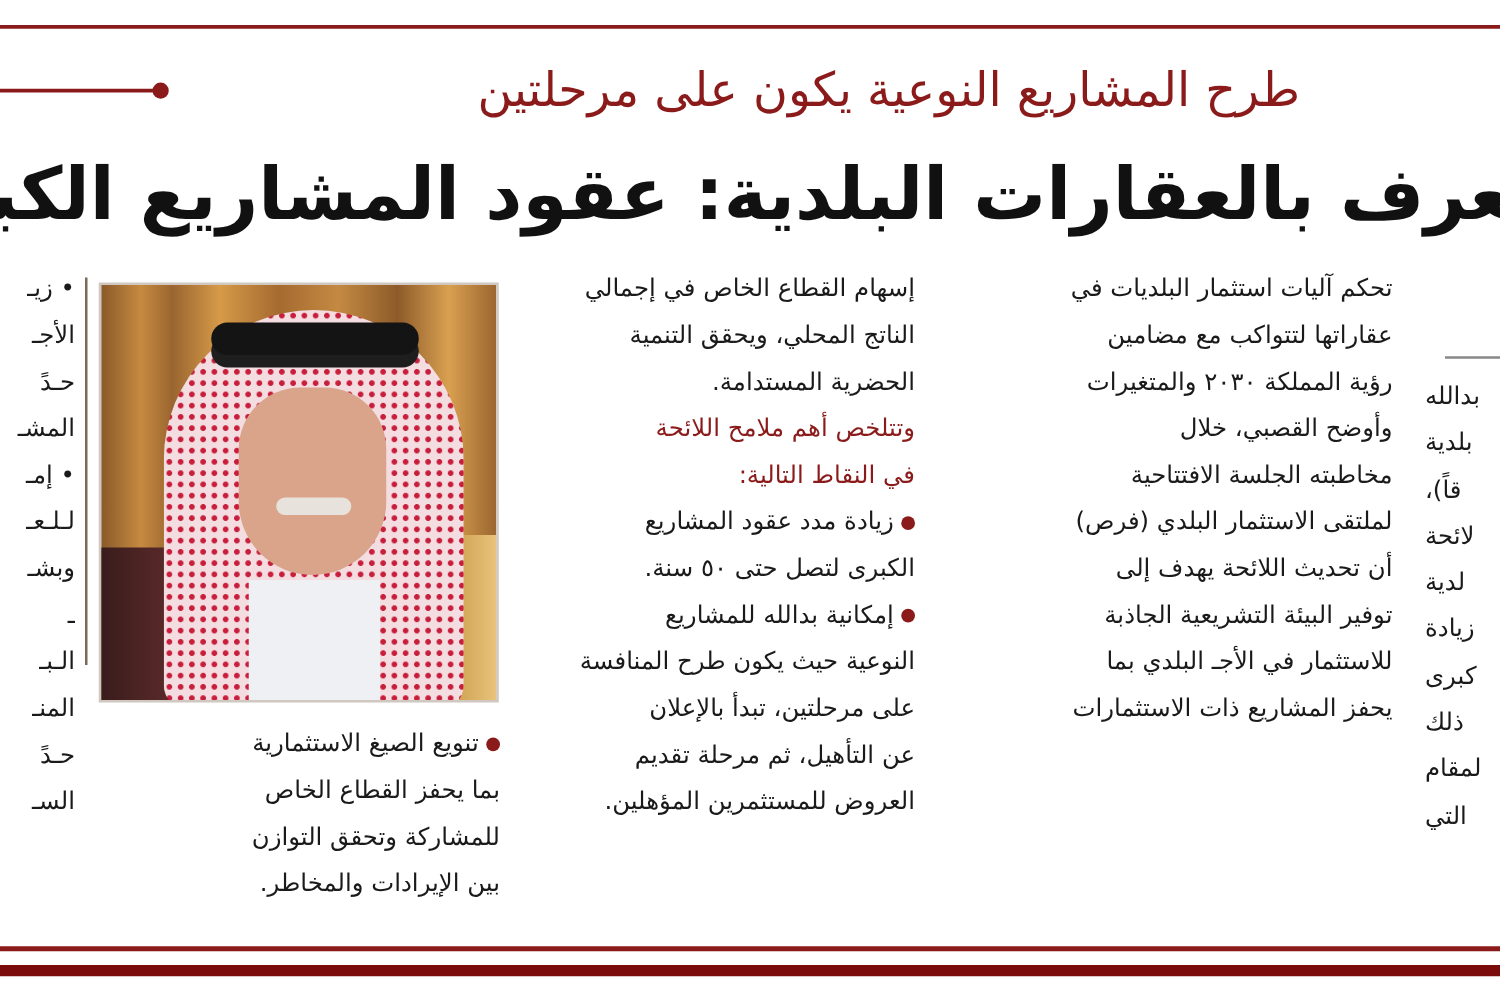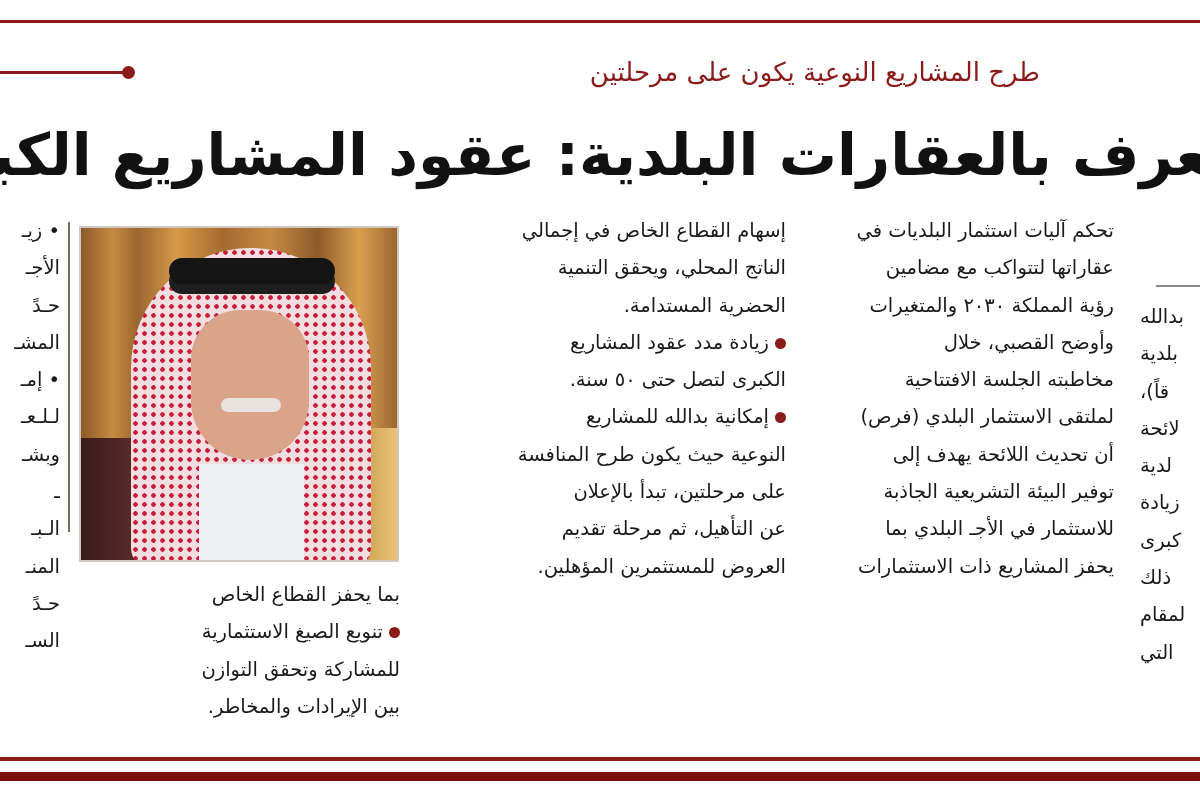--- a/index.html
+++ b/index.html
@@ -5,34 +5,34 @@
     * { box-sizing: border-box; margin: 0; padding: 0; }
     html, body { width: 1200px; height: 800px; overflow: hidden; background: #ffffff; }
     body { position: relative; font-family: "DejaVu Sans", sans-serif; color: #1a1a1a; }
 
     .top-rule { position: absolute; left: 0; right: 0; top: 20px; height: 3px; background: #8b1a1a; }
 
     .kicker-row { position: absolute; top: 42px; left: 0; right: 0; height: 60px; }
     .kicker-line { position: absolute; left: 0; top: 29px; width: 126px; height: 3px; background: #8b1a1a; }
     .kicker-dot { position: absolute; left: 122px; top: 24px; width: 13px; height: 13px; border-radius: 50%; background: #8b1a1a; }
     .kicker { position: absolute; left: 150px; width: 890px; top: 0; height: 60px; direction: rtl; 
-              font-family: "DejaVu Sans", sans-serif; font-size: 26px; color: #8b1a1a; line-height: 60px; white-space: nowrap; }
+              font-family: "DejaVu Sans", sans-serif; font-size: 38px; color: #8b1a1a; line-height: 60px; white-space: nowrap; }
 
     .headline-wrap { position: absolute; top: 110px; left: 0; right: 0; height: 90px; overflow: hidden; }
     .headline { position: absolute; right: -30px; top: 0; direction: rtl; white-space: nowrap;
                 font-family: "DejaVu Sans", sans-serif; font-weight: bold; font-size: 58px; line-height: 90px; color: #111; }
 
     .col { position: absolute; top: 212px; direction: rtl; text-align: justify; text-align-last: right;
            font-family: "DejaVu Sans", sans-serif; font-size: 19.5px; line-height: 37.3px; color: #1a1a1a; }
     .col p { margin: 0; }
     .col .sub { color: #8b1a1a; font-weight: normal; }
     .bullet-dot { display: inline-block; width: 11px; height: 11px; border-radius: 50%; background: #8b1a1a; margin-left: 6px; vertical-align: middle; }
 
     .col-right { right: 86px; width: 340px; }
-    .col-mid { right: 414px; width: 322px; }
+    .col-mid { right: 468px; width: 322px; }
     .col-left { left: 78px; width: 322px; top: 576px; }
     .col-far-left { left: -14px; width: 74px; overflow: hidden; white-space: nowrap; }
     .col-far-right { right: -6px; width: 66px; top: 298px; overflow: hidden; white-space: nowrap; text-align: left; text-align-last: left; direction: rtl; }
     .far-right-rule { position: absolute; right: 0; top: 285px; width: 44px; height: 2px; background: #888; }
     .far-left-rule { position: absolute; left: 68px; top: 222px; width: 2px; height: 310px; background: #7a6a5a; }
 
     .photo { position: absolute; left: 79px; top: 226px; width: 320px; height: 336px; border: 2px solid #d0c8c0; overflow: hidden;
              background: linear-gradient(90deg, #8a5a2a 0%, #c68a40 10%, #9a6530 18%, #d69a48 30%, #a56a30 45%, #c48a42 60%, #8d5b2a 75%, #d9a050 88%, #9b6630 100%); }
     .photo .shemagh { position: absolute; left: 50px; top: 20px; width: 240px; height: 320px; border-radius: 120px 120px 20px 20px;
              background-color: #f4dde0;
@@ -89,20 +89,24 @@
     <p>للاستثمار في الأجـ البلدي بما</p>
     <p>يحفز المشاريع ذات الاستثمارات</p>
   </div>
 
 <div class="col col-mid">
   <div id="mid-intro">
       <p>إسهام القطاع الخاص في إجمالي</p>
       <p>الناتج المحلي، ويحقق التنمية</p>
       <p>الحضرية المستدامة.</p>
     </div>
+  <div id="mid-sub" class="sub">
+      <p>وتتلخص أهم ملامح اللائحة</p>
+      <p>في النقاط التالية:</p>
+    </div>
   <div id="mid-bullets">
       <p><span class="bullet-dot"></span><span>زيادة مدد عقود المشاريع</span></p>
       <p>الكبرى لتصل حتى ٥٠ سنة.</p>
       <p><span class="bullet-dot"></span><span>إمكانية بدالله للمشاريع</span></p>
       <p>النوعية حيث يكون طرح المنافسة</p>
       <p>على مرحلتين، تبدأ بالإعلان</p>
       <p>عن التأهيل، ثم مرحلة تقديم</p>
       <p>العروض للمستثمرين المؤهلين.</p>
     </div>
 </div>
@@ -111,22 +115,22 @@
   <div class="bisht"></div>
   <div class="bisht-r"></div>
   <div class="shemagh"></div>
   <div class="face"></div>
   <div class="moustache"></div>
   <div class="thobe"></div>
   <div class="agal"></div>
 </div>
 
 <div class="col col-left" id="col-left">
+    <p><span class="bullet-dot"></span><span>تنويع الصيغ الاستثمارية</span></p>
     <p>بما يحفز القطاع الخاص</p>
-    <p><span class="bullet-dot"></span><span>تنويع الصيغ الاستثمارية</span></p>
     <p>للمشاركة وتحقق التوازن</p>
     <p>بين الإيرادات والمخاطر.</p>
   </div>
 
 <div class="far-left-rule"></div>
 <div class="col col-far-left" id="far-left">
     <p>• زيـ</p>
     <p>الأجـ</p>
     <p>حـدً</p>
     <p>المشـ</p>

